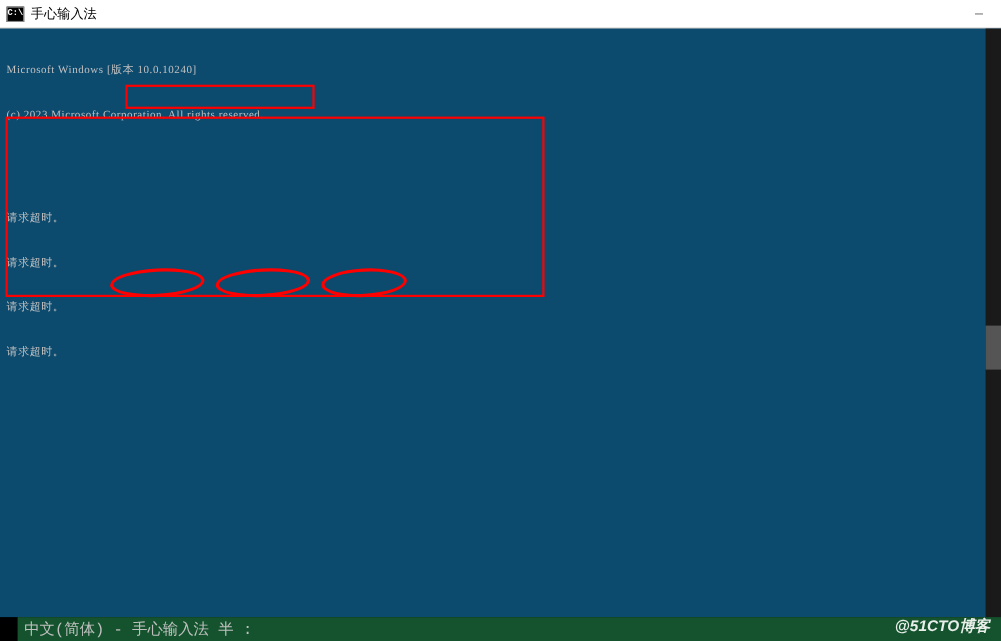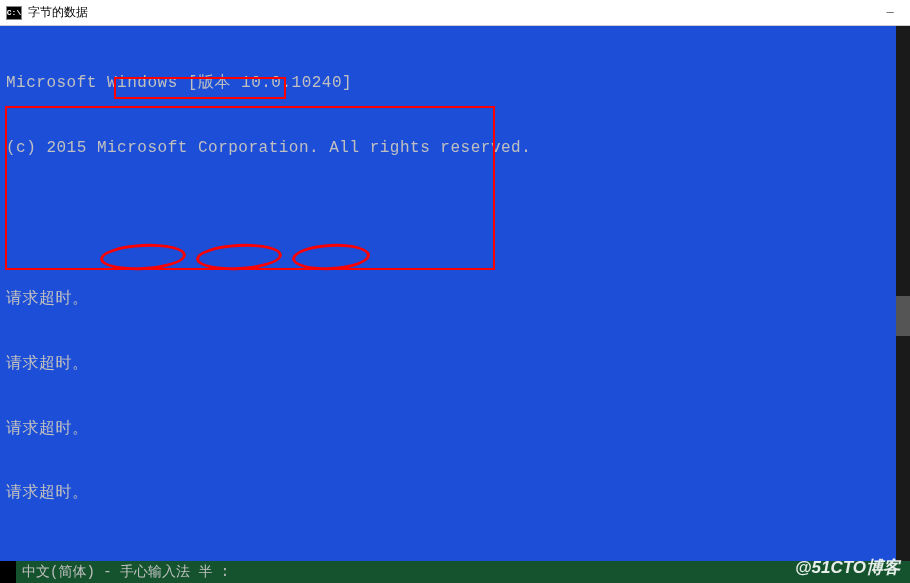--- a/index.html
+++ b/index.html
@@ -49,29 +49,30 @@
     .win-btn {
       width: 40px;
       height: 26px;
       display: flex;
       align-items: center;
       justify-content: center;
       color: #666;
       font-size: 12px;
     }
     .terminal {
-      background: #1d4ed8;
+      background: #0c4a6e;
       color: #c0c0c0;
       padding: 4px 6px;
       line-height: 1.35;
-      font-size: 16px;
+      font-size: 10px;
       letter-spacing: 0.5px;
       white-space: pre;
       position: relative;
       height: calc(100% - 26px - 22px);
+      font-family: Liberation Serif, serif;
     }
     .line {
       white-space: pre;
     }
     .highlight-box-cmd {
       position: absolute;
       border: 2px solid #ff0000;
       left: 114px;
       top: 51px;
       width: 172px;
@@ -137,42 +138,42 @@
       color: #c0c0c0;
       padding: 2px 6px;
       font-size: 14px;
     }
     .watermark {
       position: absolute;
       right: 10px;
       bottom: 4px;
       color: #fff;
       font-family: Arial, sans-serif;
-      font-size: 17px;
+      font-size: 14px;
       font-style: italic;
       font-weight: bold;
       opacity: 0.9;
     }
   </style>
 </head>
 <body>
 
 <div class="titlebar">
   <div class="titlebar-icon">
     <span>C:\</span>
   </div>
-  <div class="titlebar-text">字节的数据</div>
+  <div class="titlebar-text">手心输入法</div>
   <div class="win-controls">
     <div class="win-btn">─</div>
   </div>
 </div>
 
 <div class="terminal">
   <div class="line">Microsoft Windows [版本 10.0.10240]</div>
-  <div class="line">(c) 2015 Microsoft Corporation. All rights reserved.</div>
+  <div class="line">(c) 2023 Microsoft Corporation. All rights reserved.</div>
   <div class="line"></div>
   <div class="line"></div>
   <div class="line">请求超时。</div>
   <div class="line">请求超时。</div>
   <div class="line">请求超时。</div>
   <div class="line">请求超时。</div>
   <div class="line"></div>
   
   
   <div class="line"></div>

